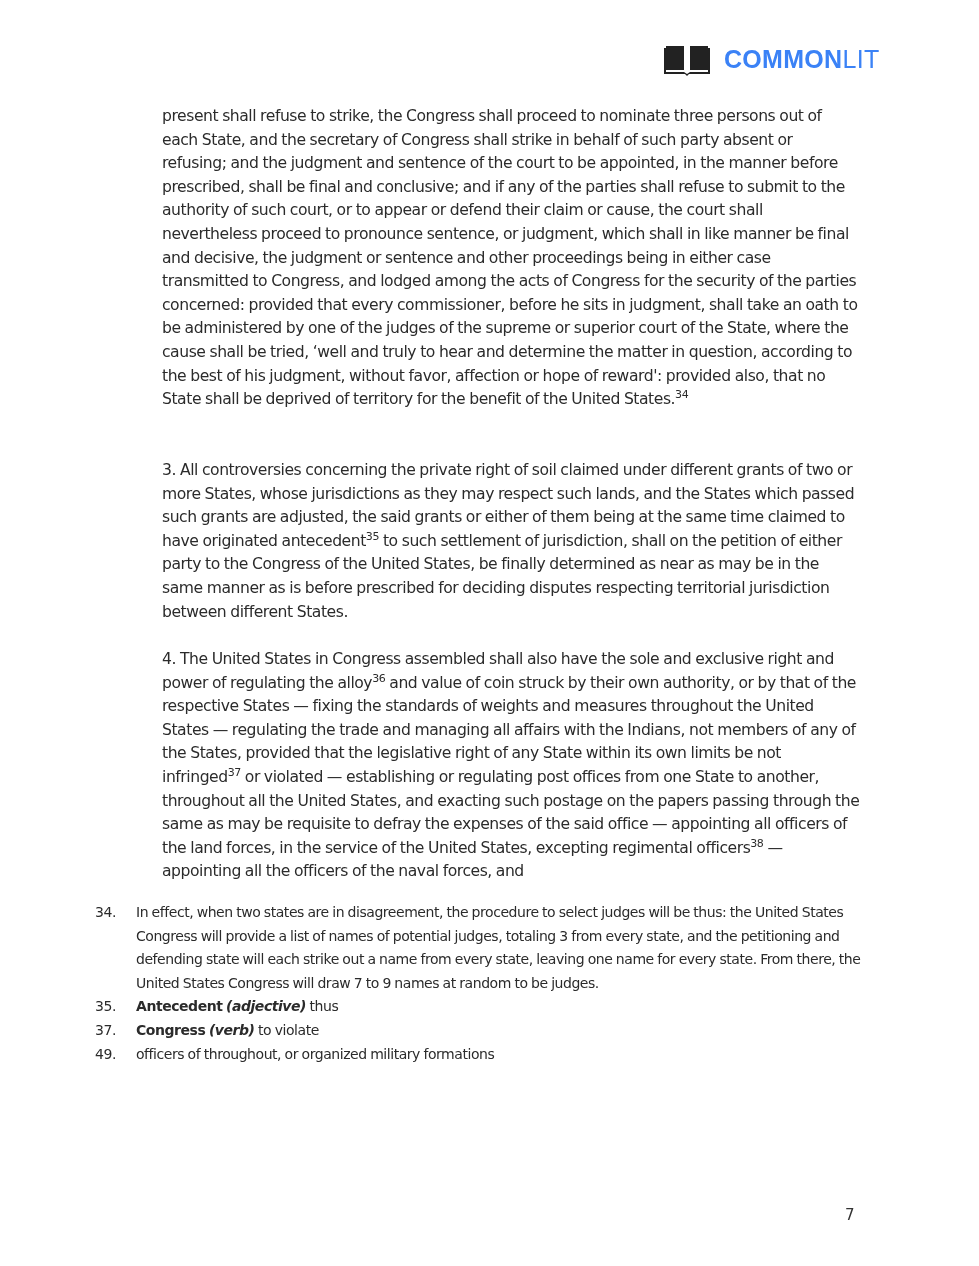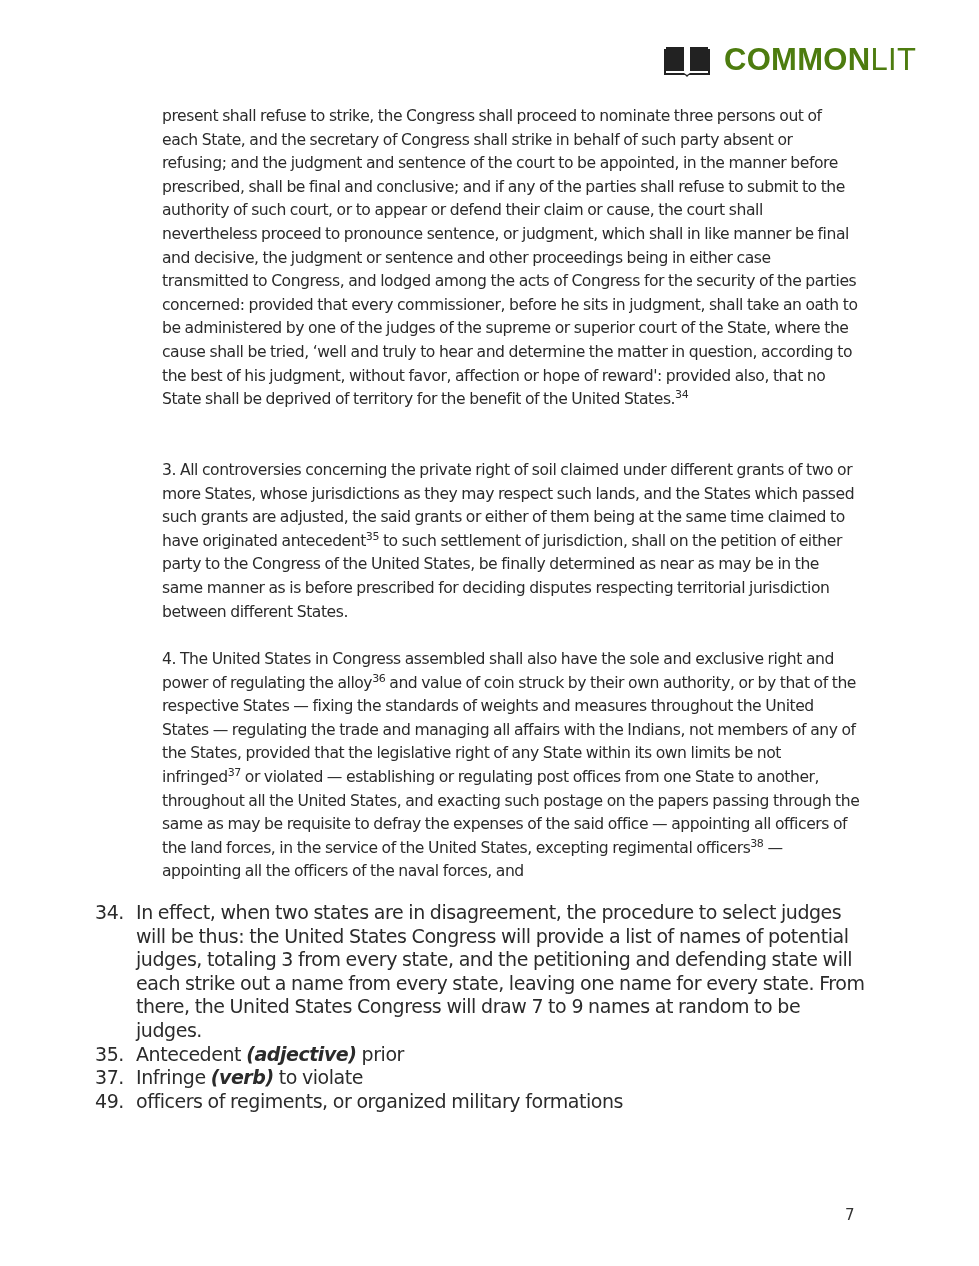--- a/index.html
+++ b/index.html
@@ -6,45 +6,45 @@
   body {
     width: 979px; height: 1266px; position: relative; overflow: hidden;
     font-family: "DejaVu Sans", sans-serif; color: #2b2b2b;
   }
   .logo {
     position: absolute; left: 664px; top: 42px; display: flex; align-items: center;
   }
   .logo svg { width: 46px; height: 34px; }
   .logo-text {
     margin-left: 14px; font-family: "Liberation Sans", sans-serif;
-    font-size: 31px; letter-spacing: 0.3px; color: #4d7c0f;
+    font-size: 25px; letter-spacing: 0.3px; color: #3b82f6;
   }
   .logo-text b { font-weight: 700; }
   .logo-text span { font-weight: 400; }
 
   .para {
     position: absolute; left: 158px; width: 706px;
     font-size: 15.6px; line-height: 23.6px; letter-spacing: -0.45px;
     word-spacing: -0.5px;
   }
   .para p { margin: 4px; }
   .para sup { font-size: 11px; line-height: 0; vertical-align: 6px; }
   #p1 { top: 101px; }
   #p2 { top: 455px; }
   #p3 { top: 644px; }
 
   .footnotes {
     position: absolute; left: 95px; top: 901px; width: 770px;
-    font-size: 19px; line-height: 23.6px; letter-spacing: -0.45px; word-spacing: -0.5px;
+    font-size: 14px; line-height: 23.6px; letter-spacing: -0.45px; word-spacing: -0.5px;
     margin: 0; padding: 0; list-style: none;
   }
   .footnotes li { display: flex; }
   .fn-num { width: 41px; flex: none; }
   .fn-text { flex: 1; }
-  .fn-term { font-weight: 400; }
+  .fn-term { font-weight: 700; }
   .fn-pos { font-style: italic; font-weight: 700; text-align: right; }
 
   .page-num {
     position: absolute; left: 845px; top: 1206px; font-size: 15px; color: #333;
   }
 </style>
 </head>
 <body>
 
 <div class="logo">
@@ -68,25 +68,25 @@
   <p><span>4. The United States in Congress assembled shall also have the sole and exclusive right and power of regulating the alloy</span><sup>36</sup><span> and value of coin struck by their own authority, or by that of the respective States — fixing the standards of weights and measures throughout the United States — regulating the trade and managing all affairs with the Indians, not members of any of the States, provided that the legislative right of any State within its own limits be not infringed</span><sup>37</sup><span> or violated — establishing or regulating post offices from one State to another, throughout all the United States, and exacting such postage on the papers passing through the same as may be requisite to defray the expenses of the said office — appointing all officers of the land forces, in the service of the United States, excepting regimental officers</span><sup>38</sup><span> — appointing all the officers of the naval forces, and</span></p>
 </div>
 
 <ul class="footnotes">
   <li>
     <span class="fn-num">34.</span>
     <span class="fn-text"><span>In effect, when two states are in disagreement, the procedure to select judges will be thus: the United States Congress will provide a list of names of potential judges, totaling 3 from every state, and the petitioning and defending state will each strike out a name from every state, leaving one name for every state. From there, the United States Congress will draw 7 to 9 names at random to be judges.</span></span>
   </li>
   <li>
     <span class="fn-num">35.</span>
-    <span class="fn-text"><span class="fn-term">Antecedent</span> <span class="fn-pos">(adjective)</span><span> prior</span></span>
+    <span class="fn-text"><span class="fn-term">Antecedent</span> <span class="fn-pos">(adjective)</span><span> thus</span></span>
   </li>
   <li>
     <span class="fn-num">37.</span>
-    <span class="fn-text"><span class="fn-term">Infringe</span> <span class="fn-pos">(verb)</span><span> to violate</span></span>
+    <span class="fn-text"><span class="fn-term">Congress</span> <span class="fn-pos">(verb)</span><span> to violate</span></span>
   </li>
   <li>
     <span class="fn-num">49.</span>
-    <span class="fn-text"><span>officers of regiments, or organized military formations</span></span>
+    <span class="fn-text"><span>officers of throughout, or organized military formations</span></span>
   </li>
 </ul>
 
 <div class="page-num">7</div>
 
 </body></html>

